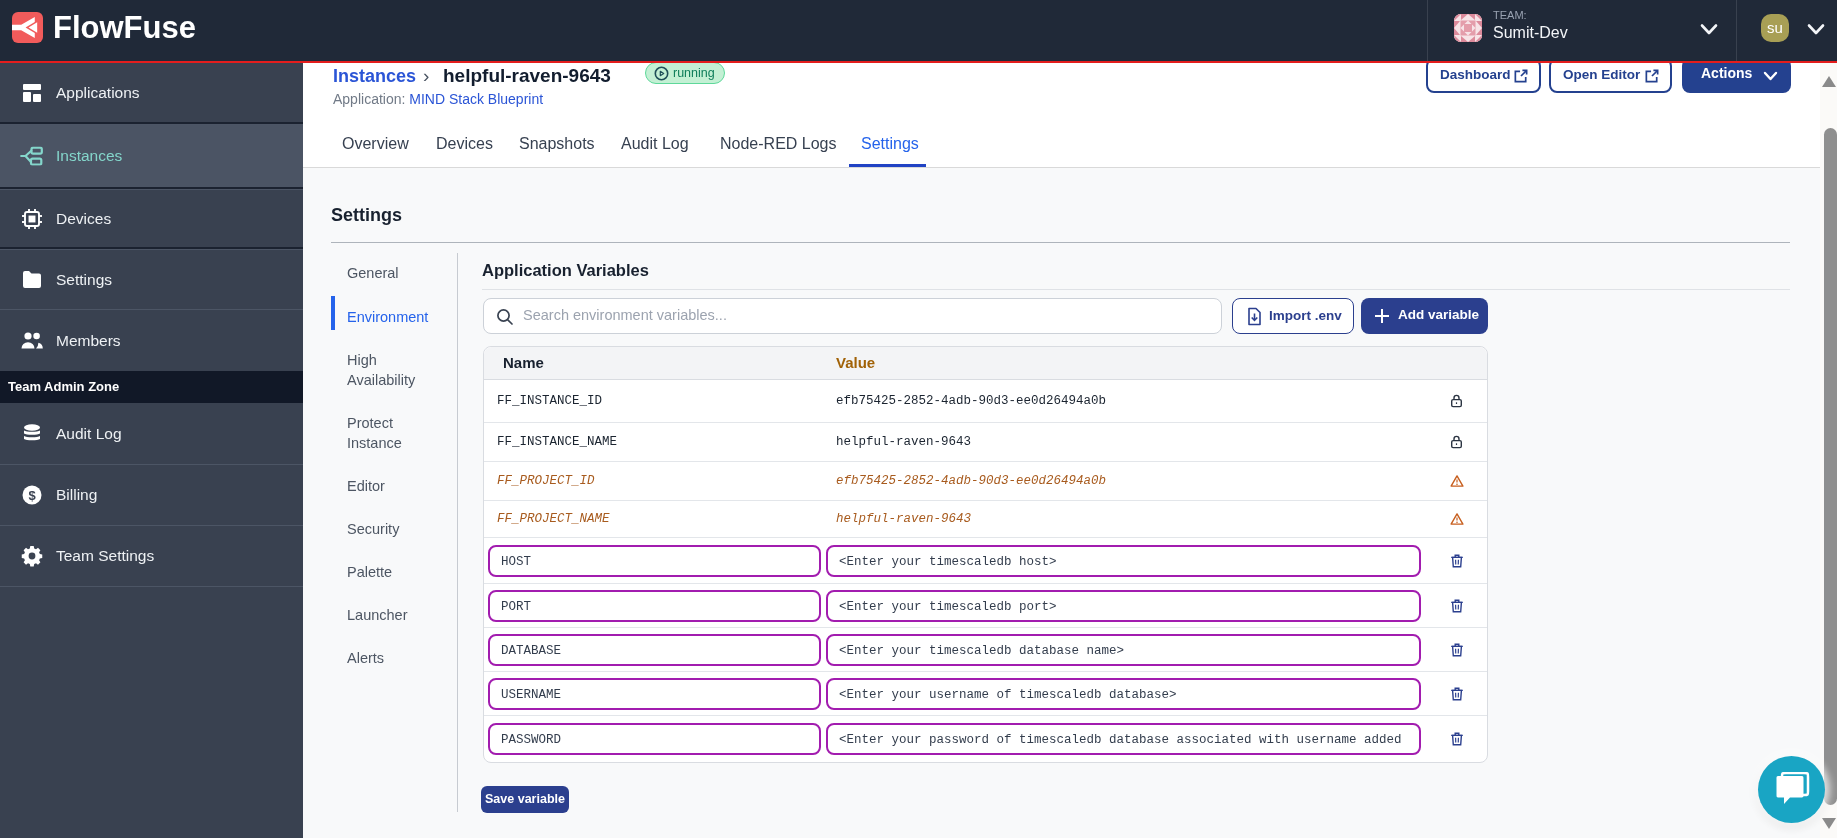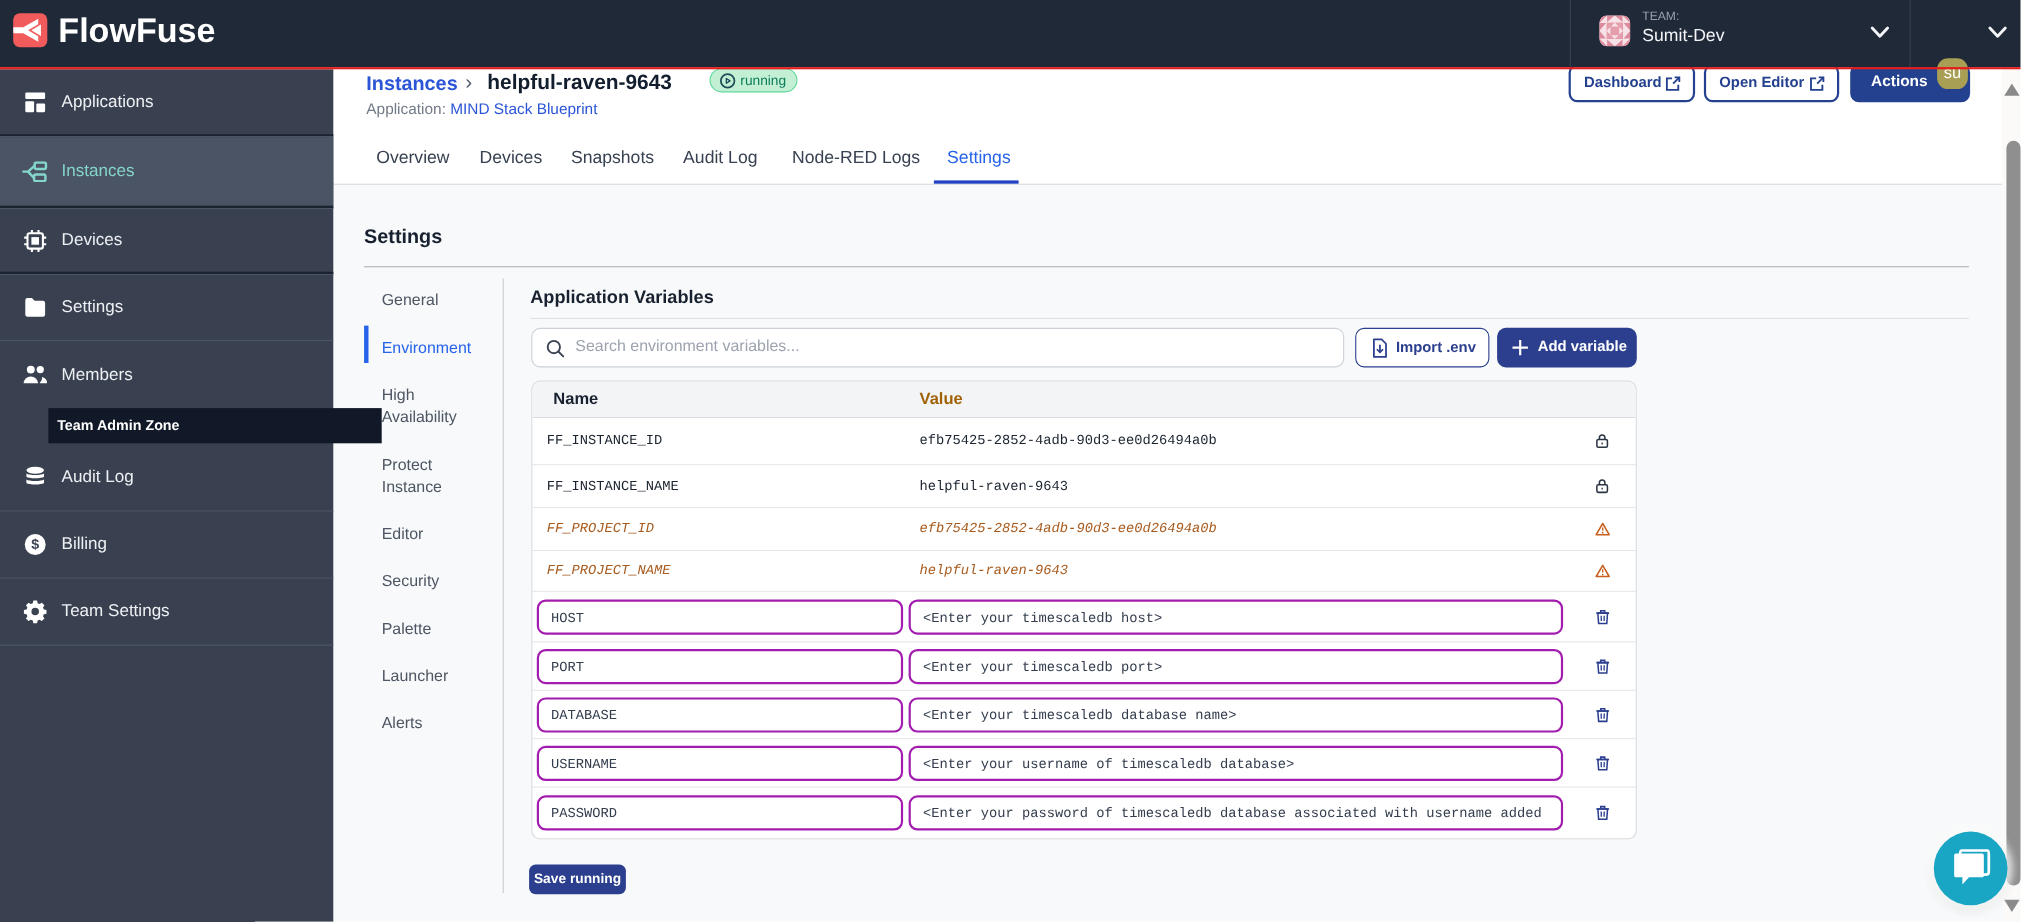--- a/index.html
+++ b/index.html
@@ -8,21 +8,21 @@
 
 
 #nav { position:absolute; left:0; top:0; width:1837px; height:61px; background:#202938; z-index:40; }
 #redline { position:absolute; left:0; top:61px; width:1837px; height:2px; background:#E41D1D; z-index:50; }
 #logo { position:absolute; left:12px; top:12px; width:31px; height:31px; background:#F15B5B; border-radius:6px; }
 #logotext { position:absolute; left:53px; top:10px; font-size:31px; font-weight:bold; color:#fff; }
 .navdiv { position:absolute; top:0; width:1px; height:61px; background:#39414F; }
 #teamava { position:absolute; left:1454px; top:14px; width:28px; height:28px; border-radius:7px; background:#E8A9B4; overflow:hidden; }
 #teamlbl { position:absolute; left:1493px; top:9px; font-size:11px; color:#99A2B1; }
 #teamname { position:absolute; left:1493px; top:24px; font-size:16px; color:#F3F5F8; }
-#userava { position:absolute; left:1761px; top:14px; width:28px; height:28px; border-radius:10px; background:#A89F55; color:#fff; font-size:15px; text-align:center; line-height:27px;margin-top:39px; }
+#userava { position:absolute; left:1761px; top:14px; width:28px; height:28px; border-radius:10px; background:#A89F55; color:#fff; font-size:15px; text-align:center; line-height:27px; }
 
 
 #sidebar { position:absolute; left:0; top:63px; width:303px; height:775px; background:#394150; }
 .sitem { position:absolute; left:0; width:303px; }
 .sitem .slabel { position:absolute; left:56px; top:50%; transform:translateY(-50%); font-size:15.5px; color:#EEF1F4; white-space:nowrap; }
 .sitem svg { position:absolute; left:20px; top:50%; transform:translateY(-50%); }
 .groove { position:absolute; left:0; width:303px; height:3px; background:linear-gradient(#1B2230 0 66%, #4C5565 66% 100%); }
 .lsep { position:absolute; left:0; width:303px; height:1px; background:#4C5565; }
 
 
@@ -253,21 +253,21 @@
       <span class="inp vi">&lt;Enter your password of timescaledb database associated with username added</span>
     <svg class="ricon" width="14" height="15" viewBox="0 0 14 15">
         <path d="M2.6 3.9 H11.4 L10.7 13.3 H3.3 Z" fill="none" stroke="#2B3F8E" stroke-width="1.4"></path>
         <line x1="1.2" y1="3.9" x2="12.8" y2="3.9" stroke="#2B3F8E" stroke-width="1.4"></line>
         <path d="M5.2 3.5 V1.8 H8.8 V3.5" fill="none" stroke="#2B3F8E" stroke-width="1.4"></path>
         <line x1="5.6" y1="6.2" x2="5.75" y2="11" stroke="#2B3F8E" stroke-width="1.2"></line>
         <line x1="8.4" y1="6.2" x2="8.25" y2="11" stroke="#2B3F8E" stroke-width="1.2"></line>
       </svg>
   </div>
 </div>
-<div id="btn-save">Save running</div>
+<div id="btn-save">Save variable</div>
 
 <div class="hbtn" id="btn-dash">
     <span style="position:absolute;left:12px;top:7px">Dashboard</span>
   <svg style="position:absolute;right:10px;top:8px" width="16" height="16" viewBox="0 0 17 17">
       <path d="M13.5 9.5 V14.5 H2.5 V3.5 H7.5" fill="none" stroke="#24418F" stroke-width="1.8"></path>
       <path d="M10 2.5 H14.5 V7" fill="none" stroke="#24418F" stroke-width="1.8"></path>
       <line x1="14" y1="3" x2="8.5" y2="8.5" stroke="#24418F" stroke-width="1.8"></line>
     </svg>
 </div>
 <div class="hbtn" id="btn-open">
@@ -413,21 +413,21 @@
   <div class="lsep" style="top:462px"></div>
   <div class="sitem" style="top:463px; height:60px;">
     <svg width="24" height="24" viewBox="0 0 24 24">
         <path fill="#fff" d="M10.3 2h3.4l.5 2.4 1.8.75 2-1.3 2.4 2.4-1.3 2 .75 1.8 2.4.5v3.4l-2.4.5-.75 1.8 1.3 2-2.4 2.4-2-1.3-1.8.75-.5 2.4h-3.4l-.5-2.4-1.8-.75-2 1.3-2.4-2.4 1.3-2-.75-1.8-2.4-.5v-3.4l2.4-.5.75-1.8-1.3-2 2.4-2.4 2 1.3 1.8-.75z"></path>
         <circle cx="12" cy="12" r="3.4" fill="#3B4352"></circle>
       </svg>
     <span class="slabel">Team Settings</span>
   </div>
   <div class="lsep" style="top:523px"></div>
 </div>
-<div id="taz-abs" style="position:absolute; left:0; top:371px; width:303px; height:32px; background:#111827; color:#fff; font-size:13px; font-weight:bold; line-height:32px; padding-left:8px;margin-left:44px;">Team Admin Zone</div>
+<div id="taz-abs" style="position:absolute; left:0; top:371px; width:303px; height:32px; background:#111827; color:#fff; font-size:13px; font-weight:bold; line-height:32px; padding-left:8px;">Team Admin Zone</div>
 
 <div id="scrolltrack"></div>
 <div id="scrollthumb"></div>
 <div class="tri-up" style="position:absolute;left:1822px;top:76px"></div>
 <div class="tri-down" style="position:absolute;left:1822px;top:818px"></div>
 
 <div id="chat">
   <svg style="position:absolute;left:14px;top:16px" width="40" height="36" viewBox="0 0 40 36">
       <path d="M12 2 C8 2 8 2 8 6 L8 20 C8 24 8 24 12 24 L30 24 C34 24 34 24 34 20 L34 6 C34 2 34 2 30 2 Z" fill="none" stroke="#fff" stroke-width="2.5" transform="translate(2,-1)"></path>
       <path d="M8 4 C4.5 4 4.5 4 4.5 7.5 L4.5 22 C4.5 25.5 4.5 25.5 8 25.5 L12 25.5 L12 32 L18 25.5 L28 25.5 C31.5 25.5 31.5 25.5 31.5 22 L31.5 7.5 C31.5 4 31.5 4 28 4 Z" fill="#fff"></path>

